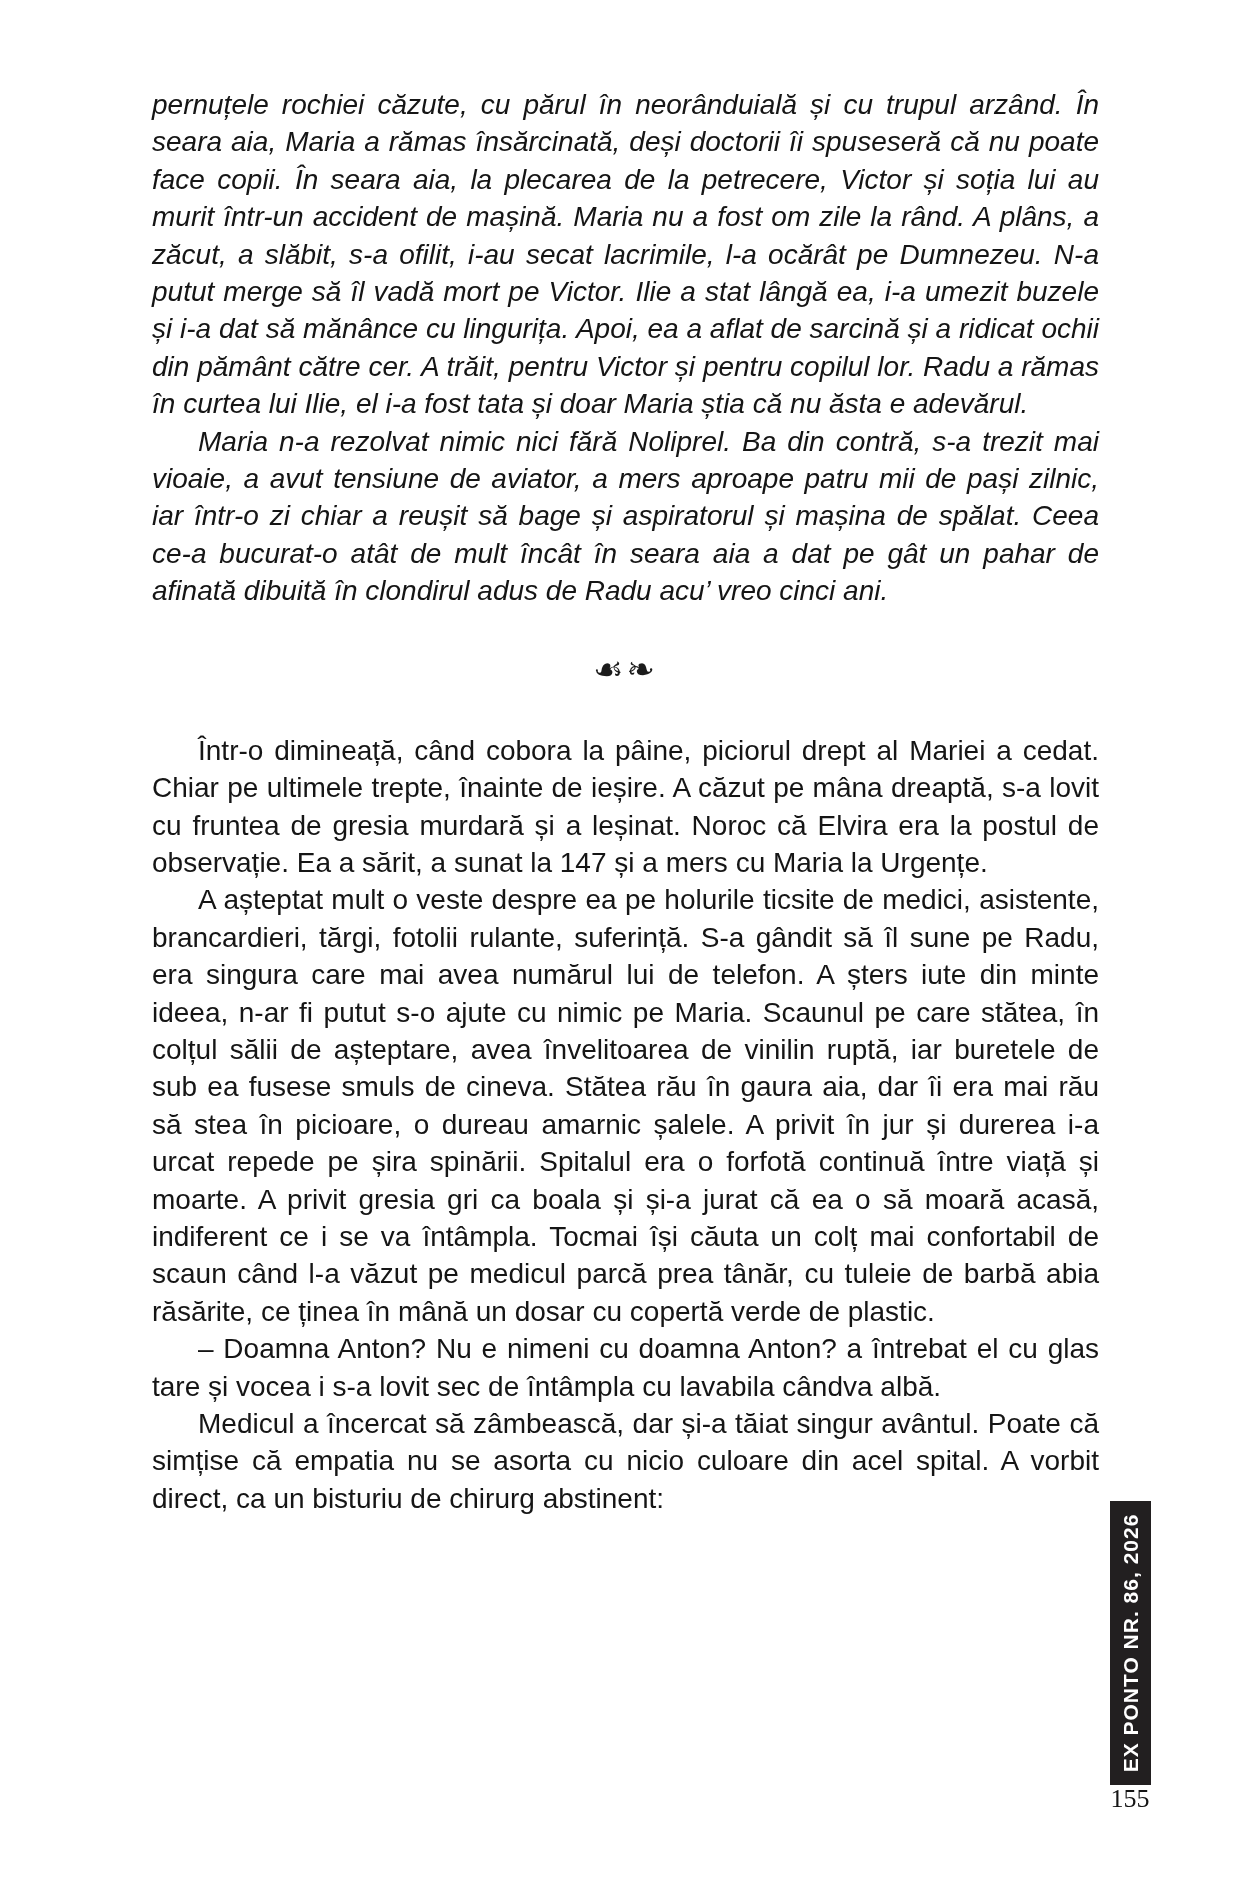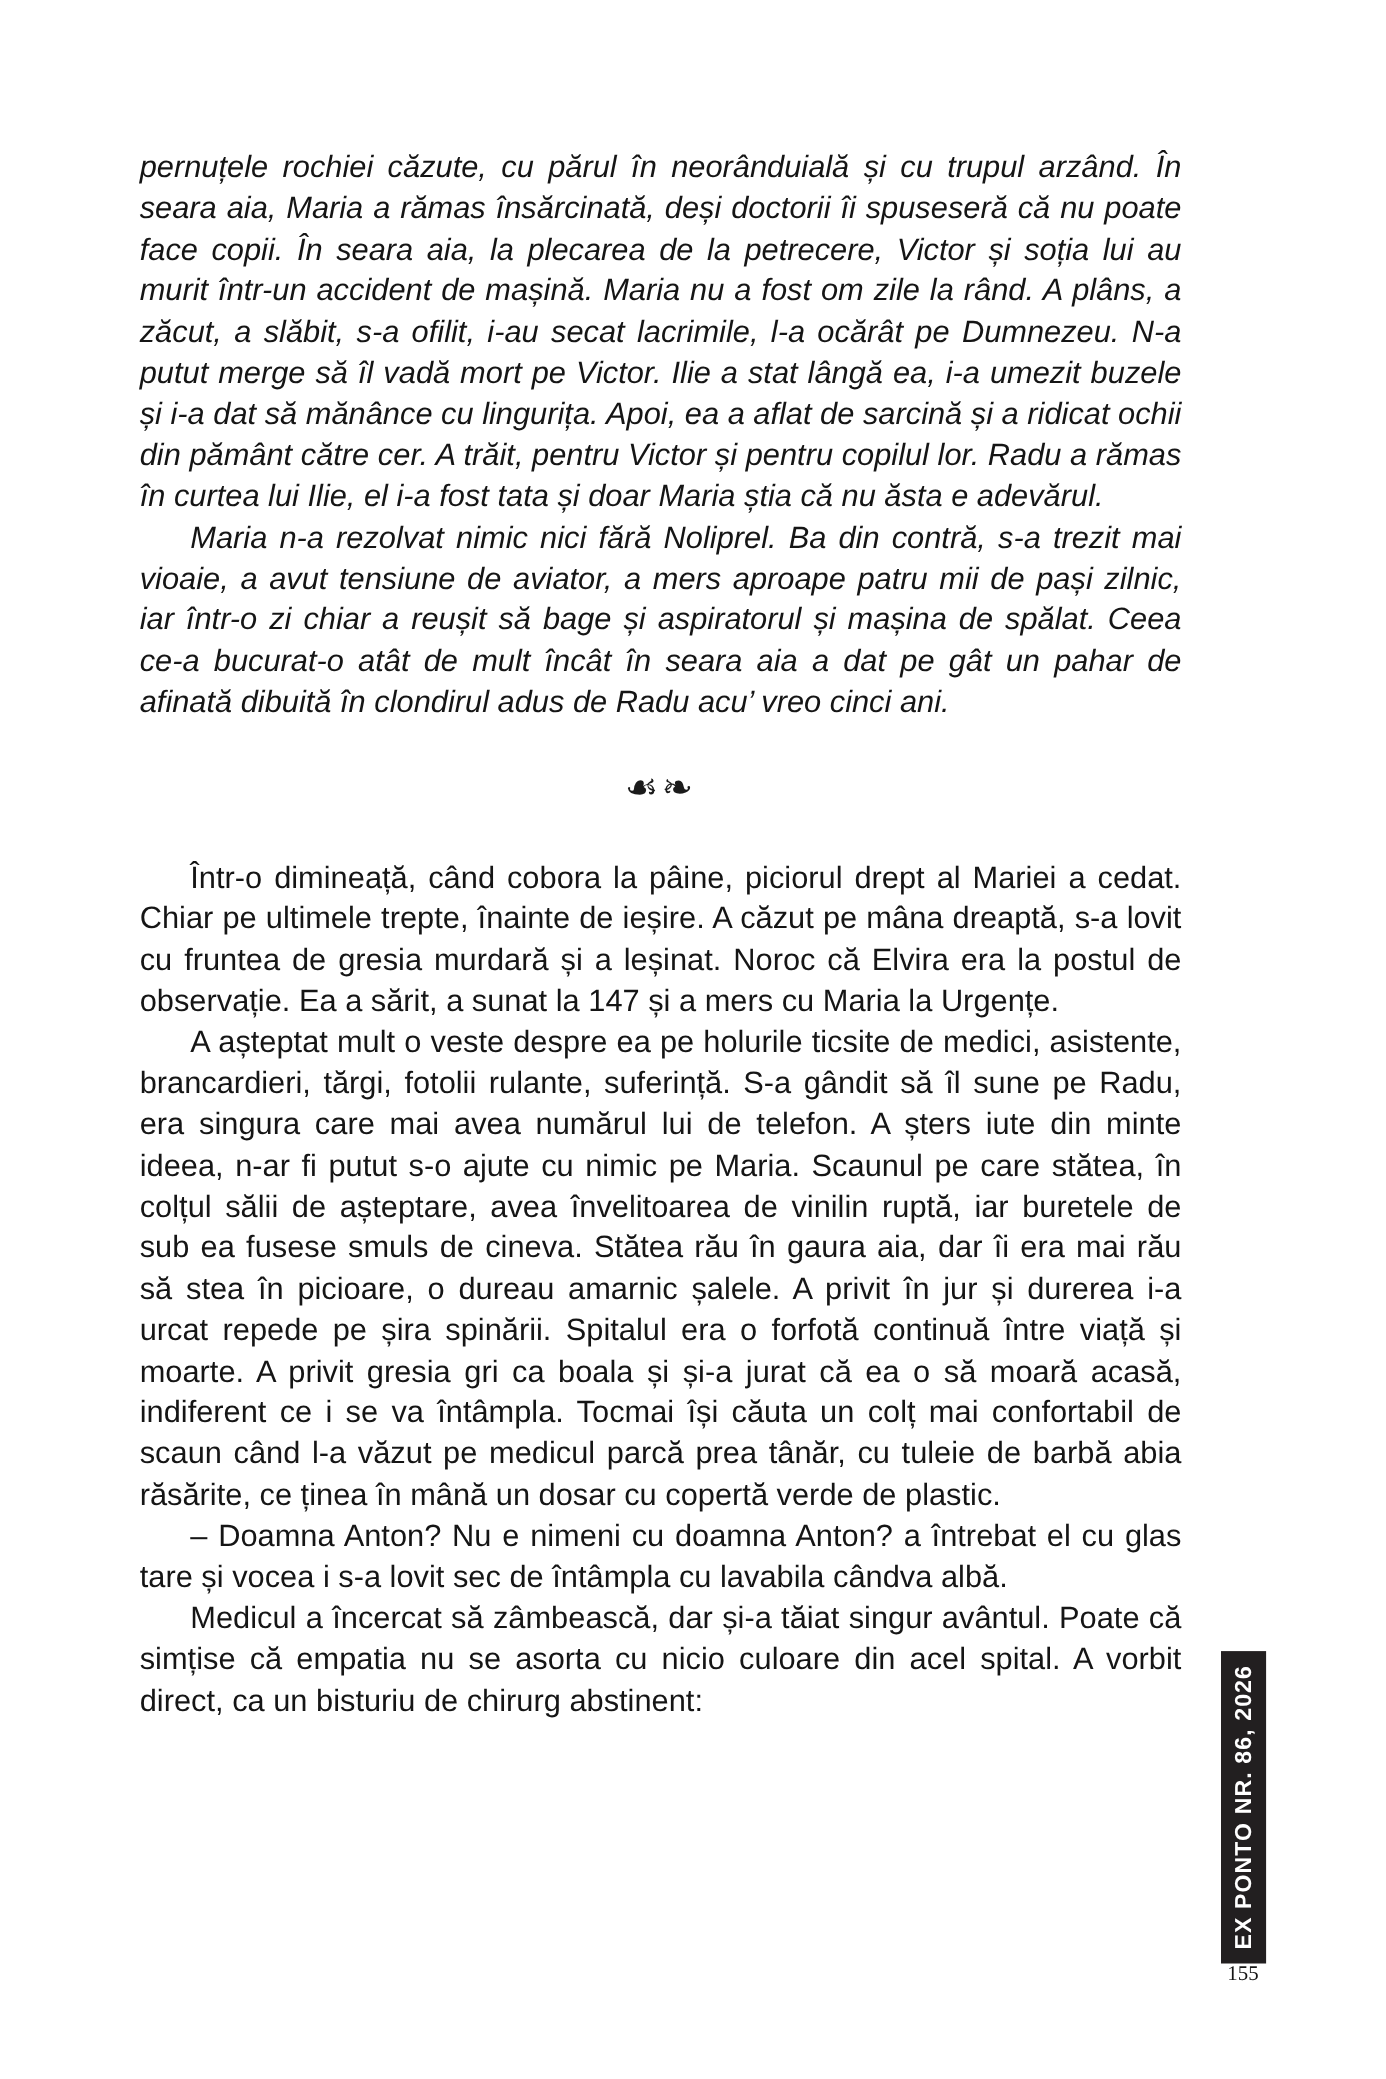--- a/index.html
+++ b/index.html
@@ -7,27 +7,26 @@
     position: relative;
     width: 1260px;
     height: 1890px;
     background: #ffffff;
     font-family: "Liberation Sans", sans-serif;
     color: #151515;
     overflow: hidden;
   }
   .text-block {
     position: absolute;
-    left: 127px;
+    left: 152px;
     top: 86px;
     width: 947px;
     font-size: 28px;
     line-height: 37.4px;
     text-align: justify;
-    margin-top: 47px;
   }
   .text-block p { margin: 0; }
   p.ital { font-style: italic; }
   p.ind { text-indent: 46px; }
   .ornament {
     text-align: center;
     font-size: 34px;
     line-height: 34px;
     margin: 42px 0 46px 0;
     letter-spacing: 3px;
@@ -54,21 +53,21 @@
     letter-spacing: 1px;
     font-family: "Liberation Sans", sans-serif;
   }
   .page-number {
     position: absolute;
     left: 1098px;
     top: 1784px;
     width: 64px;
     text-align: center;
     font-family: "Liberation Serif", serif;
-    font-size: 19px;
+    font-size: 26px;
     color: #151515;
   }
 </style>
 </head>
 <body>
 
 <div class="page">
 
   <div class="text-block">
     <p class="ital">pernuțele rochiei căzute, cu părul în neorânduială și cu trupul arzând. În seara aia, Maria a rămas însărcinată, deși doctorii îi spuseseră că nu poate face copii. În seara aia, la plecarea de la petrecere, Victor și soția lui au murit într-un accident de mașină. Maria nu a fost om zile la rând. A plâns, a zăcut, a slăbit, s-a ofilit, i-au secat lacrimile, l-a ocărât pe Dumnezeu. N-a putut merge să îl vadă mort pe Victor. Ilie a stat lângă ea, i-a umezit buzele și i-a dat să mănânce cu lingurița. Apoi, ea a aflat de sarcină și a ridicat ochii din pământ către cer. A trăit, pentru Victor și pentru copilul lor. Radu a rămas în curtea lui Ilie, el i-a fost tata și doar Maria știa că nu ăsta e adevărul.</p>

